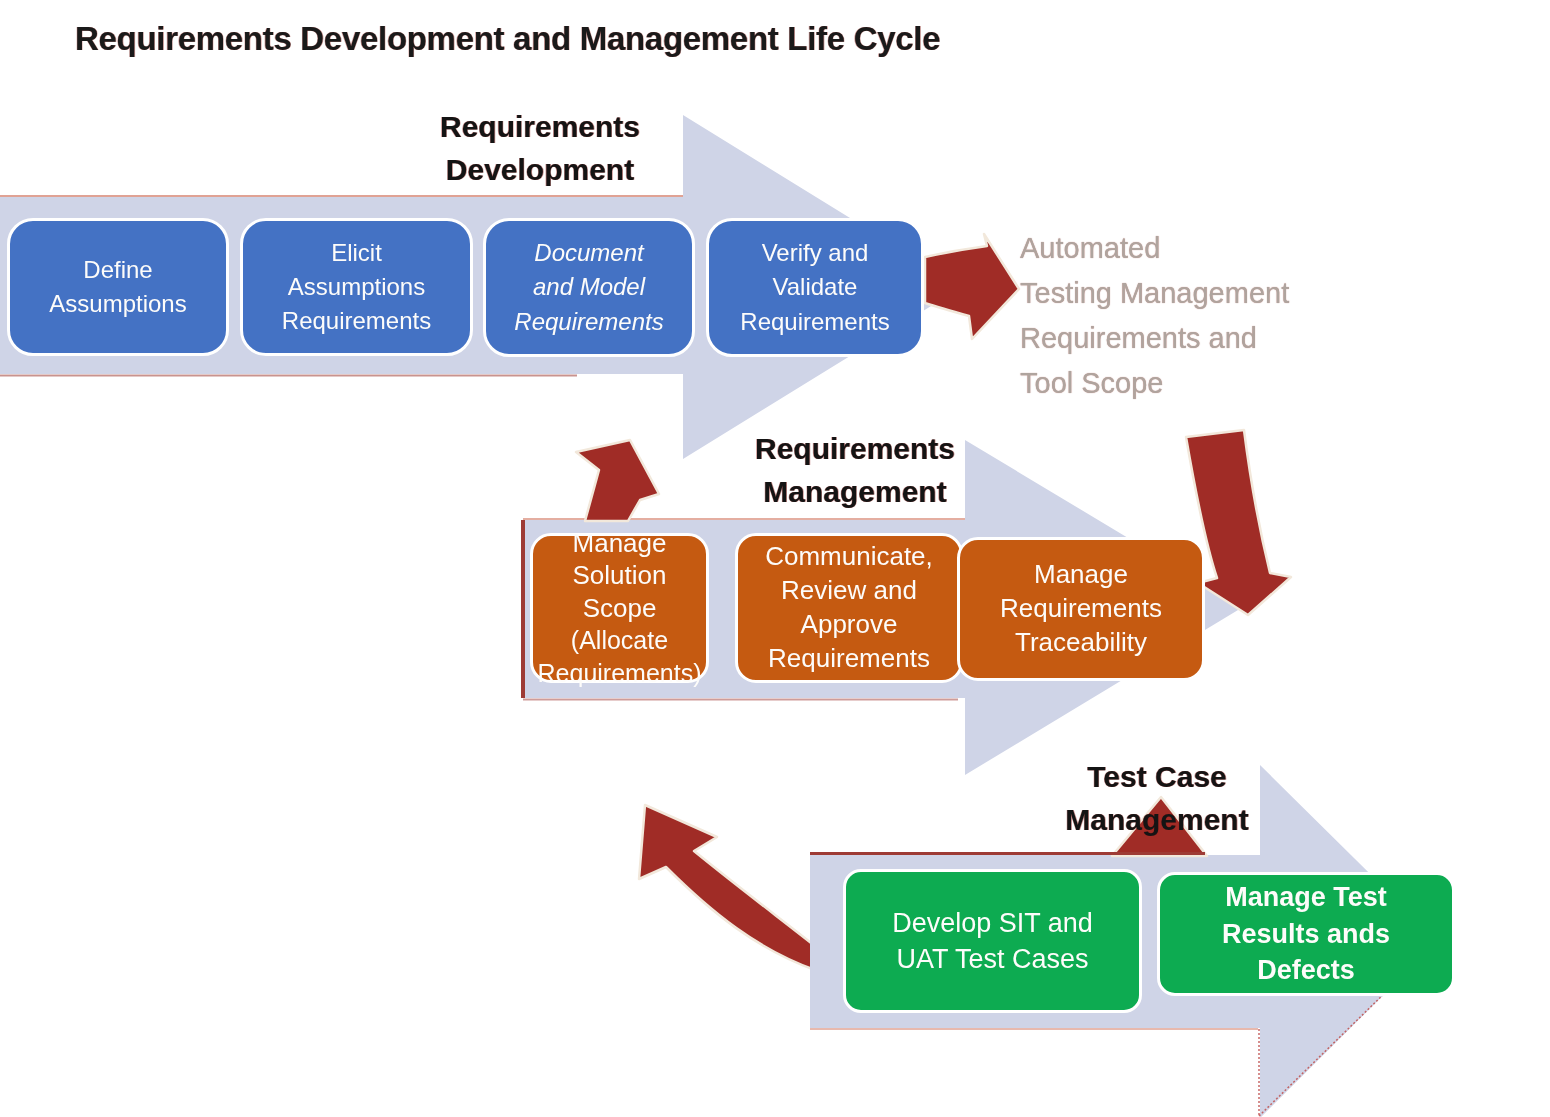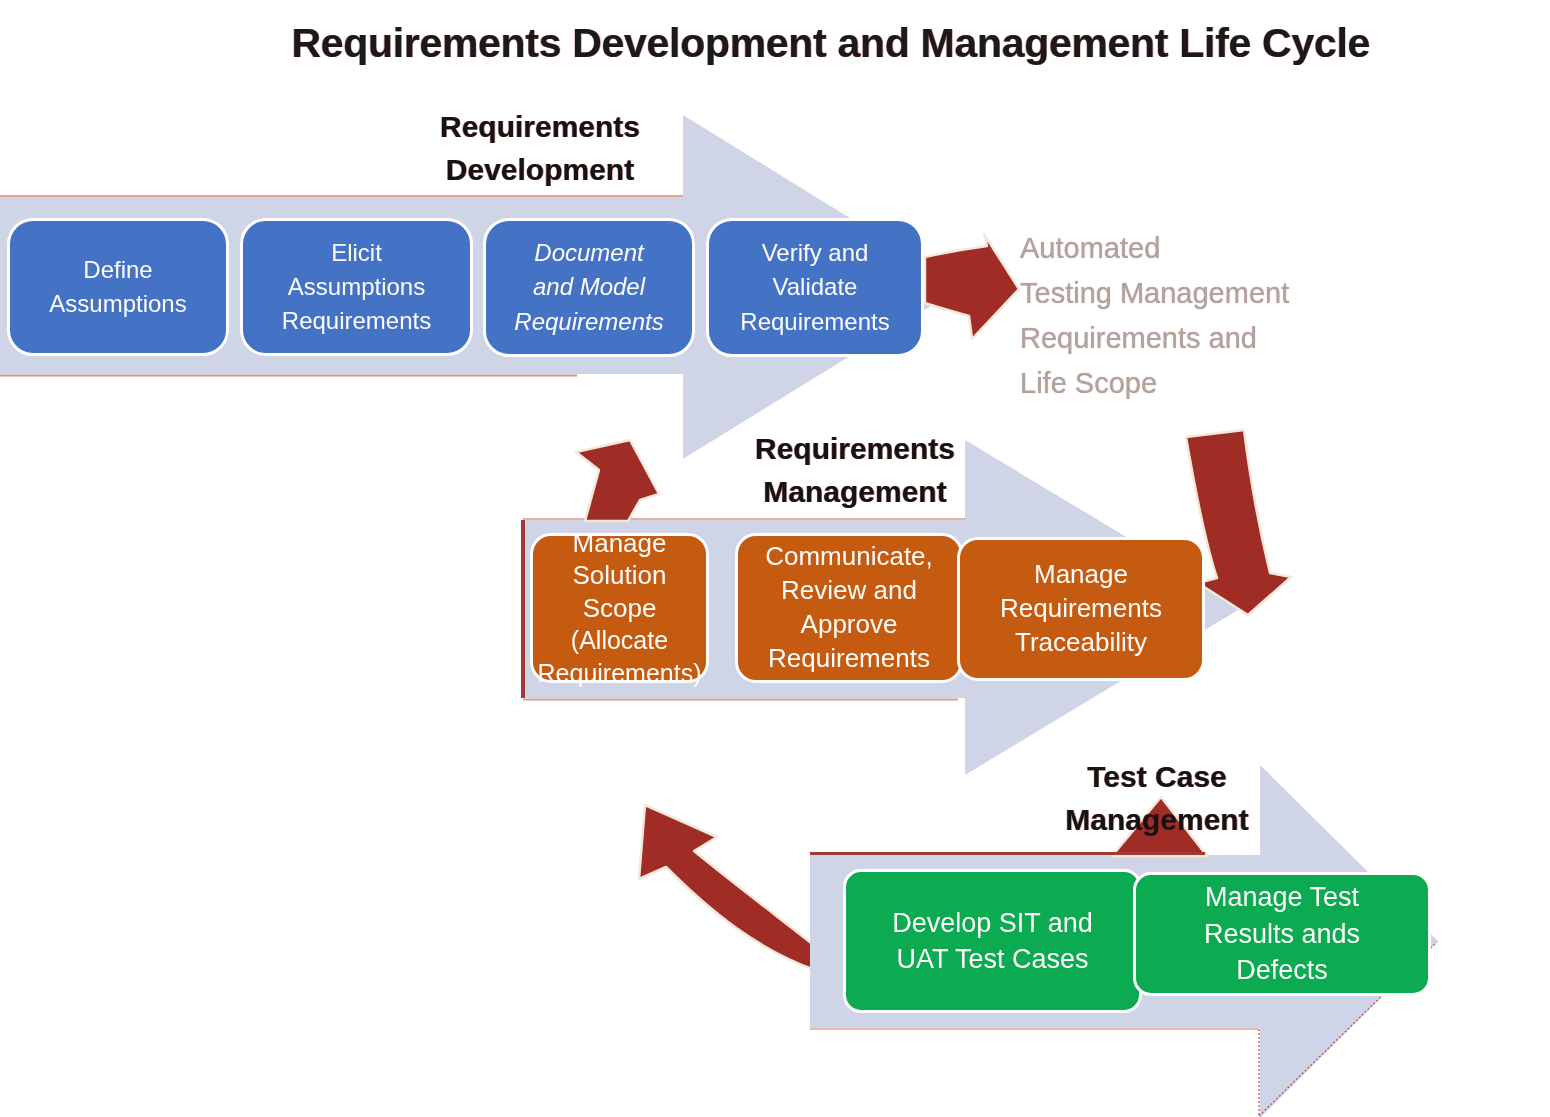--- a/index.html
+++ b/index.html
@@ -2,22 +2,22 @@
 <html style="--blue: #4472C4; --orange: #C55A11; --green: #0DAB51; --band: #CFD4E7; --red: #A02C26; --red_outline: #F2E8DB; --accent_line: #9E3B35; --salmon_line: #D98C7A; --title: #1A1A1A; --watermark: #AFA49E; --box_border: #FFFFFF; --box_text: #FDFCFA;"><head>
 <meta charset="utf-8">
 <style>
   html,body{margin:0;padding:0;background:#ffffff;}
   #stage{
     position:relative;width:1550px;height:1117px;overflow:hidden;background:#fff;
     font-family:"Liberation Sans", sans-serif;
   }
   #bg{position:absolute;left:0;top:0;width:1550px;height:1117px;}
   .title{
-    position:absolute;left:75px;top:20px;width:1295px;text-align:right;
-    font-size:41px;font-weight:700;color:var(--title);letter-spacing:-.3px;
+    position:absolute;left:75px;top:20px;width:1295px;text-align:left;
+    font-size:33px;font-weight:700;color:var(--title);letter-spacing:-.3px;
     text-shadow:.6px 0 0 rgba(150,30,25,.45), -.6px 0 0 rgba(150,30,25,.45);
   }
   .stage-label{
     position:absolute;width:290px;text-align:center;white-space:pre-line;
     font-size:30px;line-height:1.42;font-weight:700;color:#141414;
     text-shadow:.6px 0 0 rgba(150,30,25,.5), -.6px 0 0 rgba(150,30,25,.5);
   }
   #label-development{left:395px;top:106px;}
   #label-management{left:710px;top:428px;}
   #label-testcase{left:1012px;top:756px;}
@@ -35,21 +35,21 @@
   .box.orange{background:var(--orange);border-radius:21px;font-size:26px;line-height:1.3;}
   .box.green{background:var(--green);border-radius:18px;font-size:27px;line-height:1.35;}
   #box-dev-1{left:7px;top:218px;width:222px;height:138px;}
   #box-dev-2{left:240px;top:218px;width:233px;height:138px;}
   #box-dev-3{left:483px;top:218px;width:212px;height:139px;font-style:italic;}
   #box-dev-4{left:706px;top:218px;width:218px;height:139px;}
   #box-mgmt-1{left:530px;top:533px;width:179px;height:150px;padding:2px;line-height:1.25;}
   #box-mgmt-2{left:719px;top:533px;width:228px;height:150px;margin-left:16px;}
   #box-mgmt-3{left:957px;top:537px;width:248px;height:144px;}
   #box-test-1{left:827px;top:869px;width:299px;height:144px;margin-left:16px;}
-  #box-test-2{left:1133px;top:872px;width:298px;height:124px;}
+  #box-test-2{left:1157px;top:872px;width:298px;height:124px;font-weight:bold;}
   .scope-sub{font-size:25px;}
 </style>
 </head>
 <body>
 
 <div id="stage">
 
   <svg id="bg" viewBox="0 0 1550 1117">
 
     <polygon points="0,197 683,197 683,115 962,287 683,459 683,374 0,374" style="fill:var(--band)"></polygon>
@@ -73,21 +73,21 @@
     <line x1="1259" y1="1029" x2="1259" y2="1116" style="stroke:#C0504D;stroke-width:1.5;stroke-dasharray:2,2;opacity:.85"></line>
     <line x1="1259" y1="1116" x2="1437" y2="942" style="stroke:#C0504D;stroke-width:1.5;stroke-dasharray:2,2;opacity:.85"></line>
   </svg>
 
   <div class="title">Requirements Development and Management Life Cycle</div>
 
   <div class="watermark">
     <div>Automated</div>
     <div>Testing Management</div>
     <div>Requirements and</div>
-    <div>Life Scope</div>
+    <div>Tool Scope</div>
   </div>
 
   <div class="stage-label" id="label-development">Requirements
 Development</div>
   <div class="stage-label" id="label-management">Requirements
 Management</div>
   <div class="stage-label" id="label-testcase">Test Case
 Management</div>
 
   <div class="box blue" id="box-dev-1">Define

